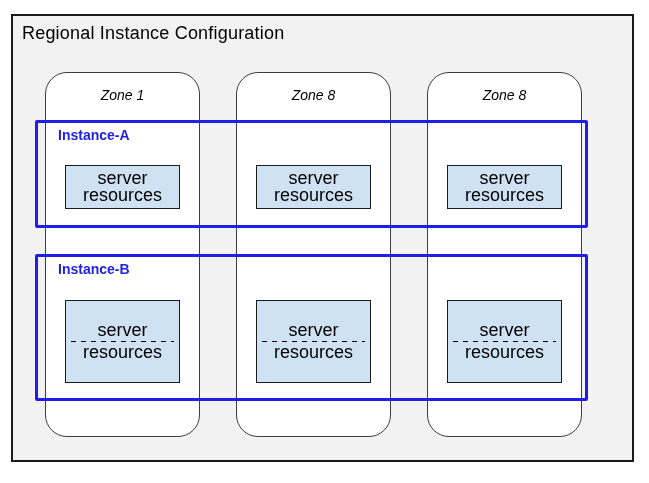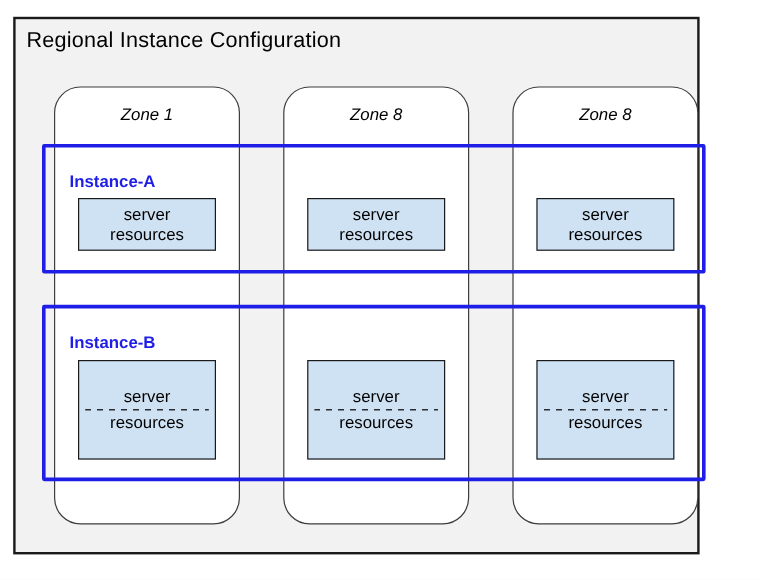--- a/index.html
+++ b/index.html
@@ -13,21 +13,21 @@
     --text:#000000;
   }
   *{box-sizing:border-box;margin:0;padding:0;}
   html,body{background:#ffffff;}
   body{
     width:649px;height:483px;position:relative;overflow:hidden;
     font-family:"Liberation Sans","DejaVu Sans",sans-serif;
     color:var(--text);
   }
   .region-box{
-    position:absolute;left:11px;top:14px;width:572px;height:448px;
+    position:absolute;left:11px;top:14px;width:623px;height:448px;
     background:var(--region-fill);
     border:2px solid var(--region-border);
   }
   .region-title{
     position:absolute;left:9px;top:7px;
     font-size:18px;letter-spacing:0.2px;white-space:nowrap;
   }
   .zone{
     position:absolute;top:56px;width:155px;height:365px;
     background:var(--zone-fill);
@@ -46,30 +46,30 @@
   .instance-rect{
     position:absolute;left:22px;width:553px;
     border:3px solid var(--instance-accent);
     border-radius:2px;
     background:transparent;
     z-index:2;
   }
   .instance-a{top:104px;height:108px;}
   .instance-b{top:238px;height:147px;}
   .instance-label{
-    position:absolute;left:20px;top:20px;
+    position:absolute;left:20px;top:4px;
     font-size:14px;font-weight:bold;color:var(--instance-accent);
     white-space:nowrap;
   }
   .resource-box{
     position:absolute;width:115px;
     background:var(--resource-fill);
     border:1px solid var(--resource-border);
     display:flex;flex-direction:column;align-items:center;justify-content:center;
-    font-size:14px;line-height:17px;text-align:center;
+    font-size:18px;line-height:17px;text-align:center;
     z-index:3;
   }
   .row-a{top:149px;height:44px;}
   .row-b{top:284px;height:83px;}
   .col-1{left:52px;}
   .col-2{left:243px;}
   .col-3{left:434px;}
   .dashed-divider{
     width:103px;height:1px;margin:2px 0;
     background:repeating-linear-gradient(90deg,var(--text) 0 5px,transparent 5px 10px);

